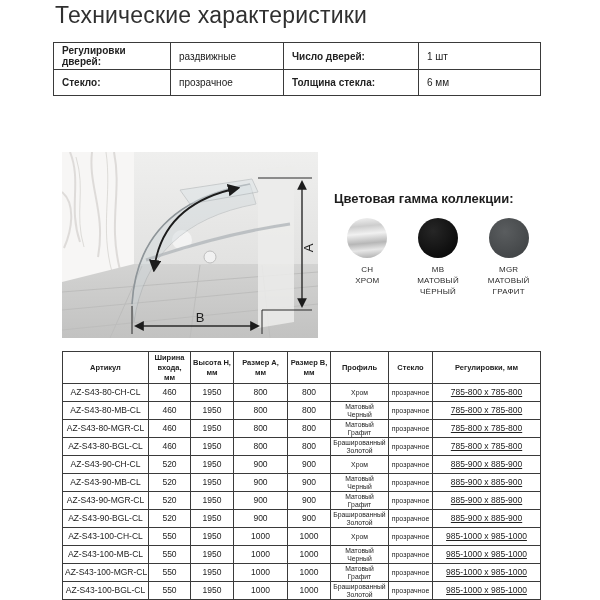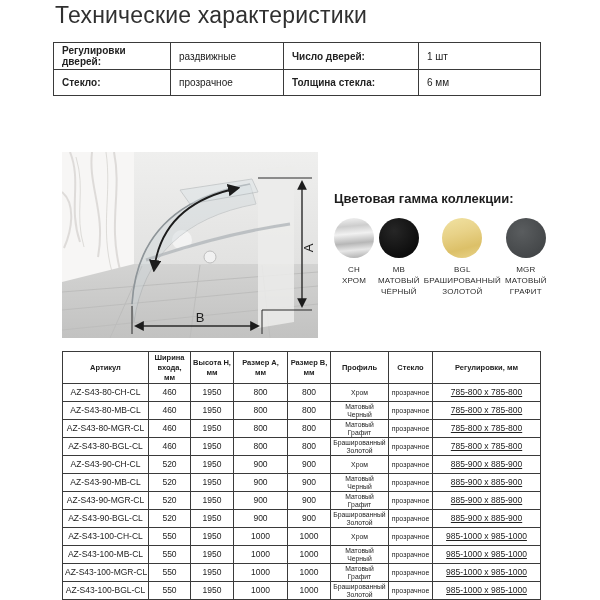--- a/index.html
+++ b/index.html
@@ -29,22 +29,22 @@
   td.spec-value { font-size:10px; }
 
   
   .diagram { position:absolute; left:62px; top:152px; width:256px; height:186px; }
   .diagram svg { display:block; width:100%; height:100%; }
 
   
   .colors { position:absolute; left:332px; top:155px; width:212px;margin-top:36px; }
   .colors-title { font-weight:bold; font-size:13px; color:#1d1d1d; margin:0 0 12px 2px; }
   .swatches {
-    display:grid; grid-template-columns:1fr 1fr 1fr 1fr;
-    row-gap:20px; text-align:center;
+    display:grid; grid-template-columns:1fr 1fr 1fr;
+    row-gap:28px; text-align:center;
   }
   .swatch { padding:0 2px; }
   .circle { width:40px; height:40px; border-radius:50%; margin:0 auto 7px; }
   .sw-CH  { background:linear-gradient(175deg,#f4f4f4 0%,#cdcdcd 22%,#f1f1f1 40%,#b7b7b7 62%,#e7e7e7 78%,#a9a9a9 100%); }
   .sw-MB  { background:radial-gradient(circle at 38% 32%,#262626,#0d0d0d 72%); }
   .sw-BGL { background:linear-gradient(165deg,#f1e2a2 0%,#e8d288 38%,#dcc068 72%,#e9d48a 100%); }
   .sw-MGR { background:radial-gradient(circle at 40% 34%,#5a5d5f,#424547 78%); }
   .sw-code, .sw-name {
     font-size:8px; line-height:1.35; color:#2b2b2b;
     text-transform:uppercase; letter-spacing:.2px;
@@ -152,25 +152,20 @@
     <div class="swatches" id="swatches">
         <div class="swatch">
           <div class="circle sw-CH"></div>
           <div class="sw-code">CH</div>
           <div class="sw-name">ХРОМ</div>
         </div>
         <div class="swatch">
           <div class="circle sw-MB"></div>
           <div class="sw-code">MB</div>
           <div class="sw-name">МАТОВЫЙ ЧЁРНЫЙ</div>
-        </div>
-        <div class="swatch">
-          <div class="circle sw-BGL"></div>
-          <div class="sw-code">BGL</div>
-          <div class="sw-name">БРАШИРОВАННЫЙ ЗОЛОТОЙ</div>
         </div>
         <div class="swatch">
           <div class="circle sw-MGR"></div>
           <div class="sw-code">MGR</div>
           <div class="sw-name">МАТОВЫЙ ГРАФИТ</div>
         </div>
       </div>
   </div>
 
   <table class="products">

